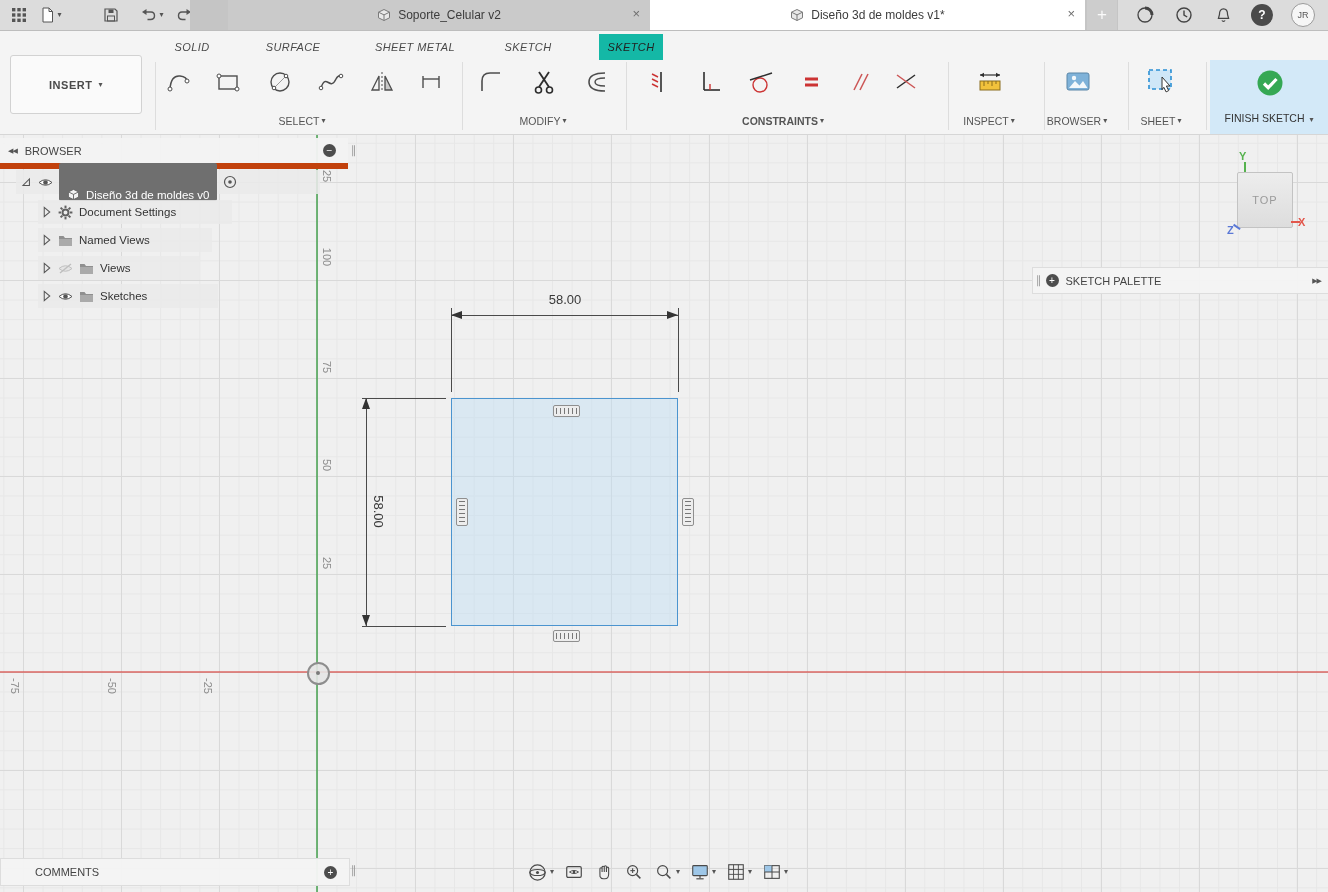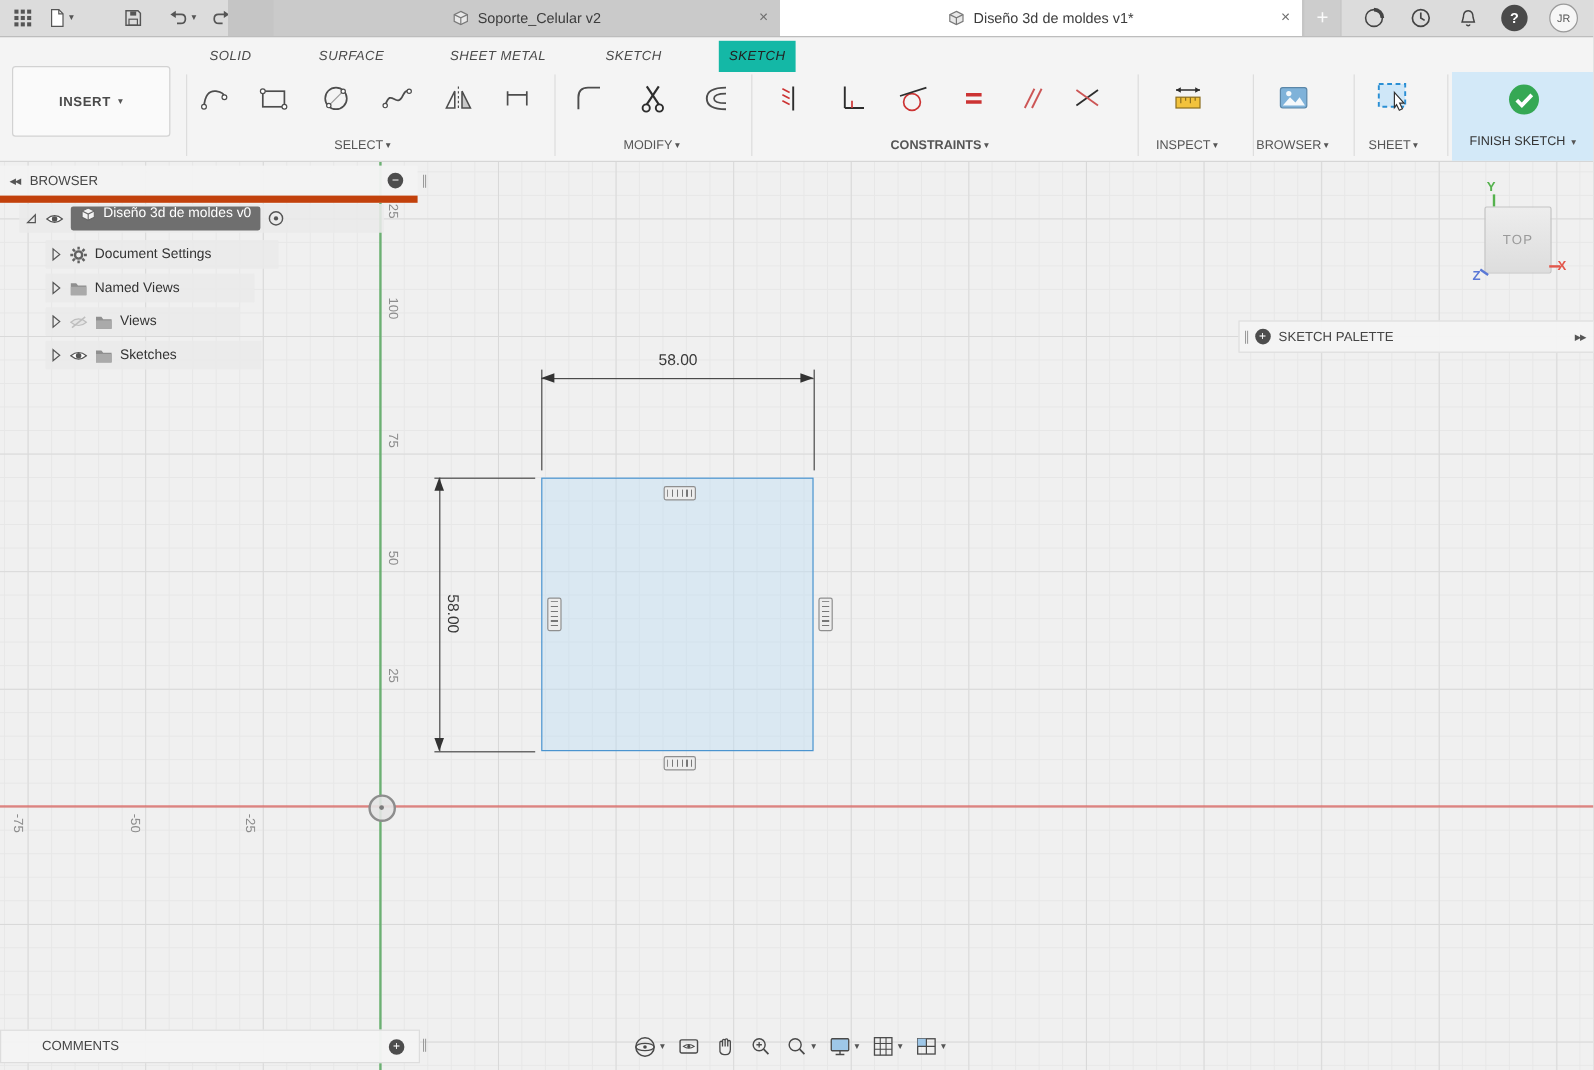--- a/index.html
+++ b/index.html
@@ -28,21 +28,21 @@
   .tool{position:absolute;top:32px;width:40px;height:40px;display:flex;align-items:center;justify-content:center;cursor:pointer;border-radius:3px;}
   .grp-label{position:absolute;top:82px;height:18px;display:flex;align-items:center;justify-content:center;
              font-size:10.5px;color:#555;width:110px;cursor:pointer;}
 
   
   #browser{left:0;top:138px;width:364px;z-index:40;}
   .brow-hdr{position:absolute;left:0;top:0;width:348px;height:25px;background:rgba(242,242,242,.96);
             border-bottom:6px solid #c2410c;display:flex;align-items:center;font-size:11px;color:#444;}
   .brow-row{position:absolute;height:24px;display:flex;align-items:center;gap:6px;font-size:11.5px;color:#333;
             background:rgba(233,233,233,.88);padding:0 8px 0 4px;border-radius:1px;}
-  .badge{background:#6f6f6f;color:#fff;height:20px;display:flex;align-items:flex-start;gap:6px;padding:0 8px;border-radius:2px;font-size:11.5px;}
+  .badge{background:#6f6f6f;color:#fff;height:38px;display:flex;align-items:flex-end;gap:6px;padding:0 8px;border-radius:2px;font-size:11.5px;}
   .circle-btn{width:13px;height:13px;border-radius:50%;background:#4d4d4d;color:#fff;font-size:10px;line-height:13px;
               text-align:center;cursor:pointer;}
   .grip{font-size:11px;color:#9a9a9a;cursor:pointer;}
 
   
   #canvas{left:0;top:134px;width:1328px;height:758px;background-color:#f0f0f0;
     background-image:
       linear-gradient(to right,#d9d9d9 1px,transparent 1px),
       linear-gradient(to bottom,#d9d9d9 1px,transparent 1px),
       linear-gradient(to right,#e7e7e7 1px,transparent 1px),

